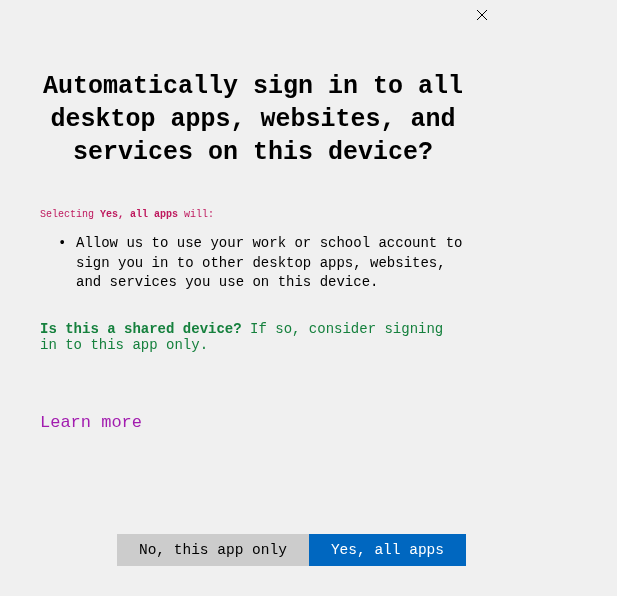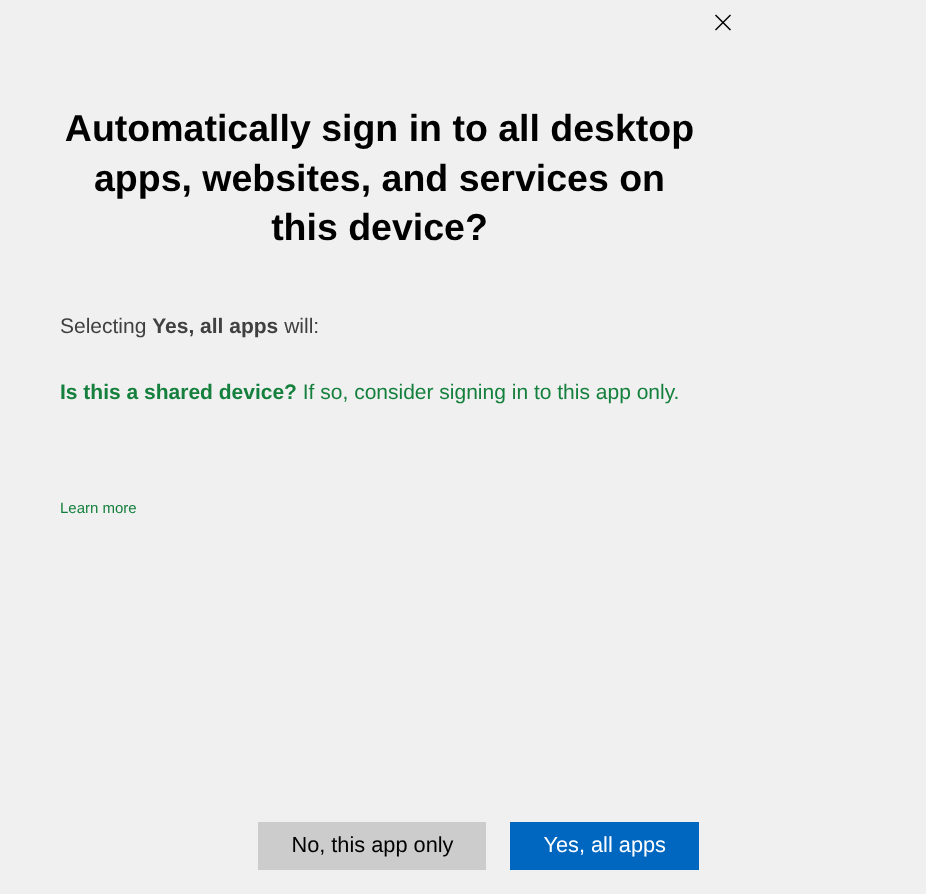--- a/index.html
+++ b/index.html
@@ -14,20 +14,21 @@
       height: 596px;
       overflow: hidden;
     }
     .dialog {
       width: 506px;
       height: 596px;
       background: #f0f0f0;
       position: relative;
       display: flex;
       flex-direction: column;
+      font-family: Liberation Mono, monospace;
     }
     .titlebar {
       height: 30px;
       display: flex;
       justify-content: flex-end;
       align-items: center;
       padding-right: 12px;
     }
     .close-btn {
       width: 24px;
@@ -49,22 +50,22 @@
     }
     .heading {
       font-size: 25px;
       font-weight: 600;
       color: #000;
       text-align: center;
       line-height: 1.32;
       margin-bottom: 40px;
     }
     .intro {
-      font-size: 14px;
-      color: #404040;
+      font-size: 10px;
+      color: #be185d;
       margin-bottom: 14px;
     }
     .intro .bold {
       font-weight: 600;
     }
     .bullets {
       list-style: none;
       padding-left: 24px;
       margin-bottom: 28px;
     }
@@ -84,31 +85,31 @@
     }
     .shared {
       font-size: 14px;
       color: #15803d;
       margin-bottom: 60px;
     }
     .shared .bold {
       font-weight: 600;
     }
     .learn-link {
-      color: #15803d;
-      font-size: 10px;
+      color: #a21caf;
+      font-size: 17px;
       text-decoration: none;
       cursor: pointer;
     }
     .footer {
       position: absolute;
-      bottom: 16px;
+      bottom: 30px;
       right: 40px;
       display: flex;
-      gap: 16px;
+      gap: 0;
       border-radius: 15px;
     }
     .btn {
       height: 32px;
       padding: 0 22px;
       font-size: 14.5px;
       font-family: inherit;
       border: none;
       cursor: pointer;
     }
@@ -135,20 +136,21 @@
   </div>
 
   <div class="content">
     <h1 class="heading">Automatically sign in to all desktop apps, websites, and services on this device?</h1>
 
     <p class="intro">
       <span>Selecting </span><span class="bold">Yes, all apps</span><span> will:</span>
     </p>
 
     <ul class="bullets">
+      <li>Allow us to use your work or school account to sign you in to other desktop apps, websites, and services you use on this device.</li>
     </ul>
 
     <p class="shared">
       <span class="bold">Is this a shared device?</span><span> If so, consider signing in to this app only.</span>
     </p>
 
     <a class="learn-link">Learn more</a>
   </div>
 
   <div class="footer">

